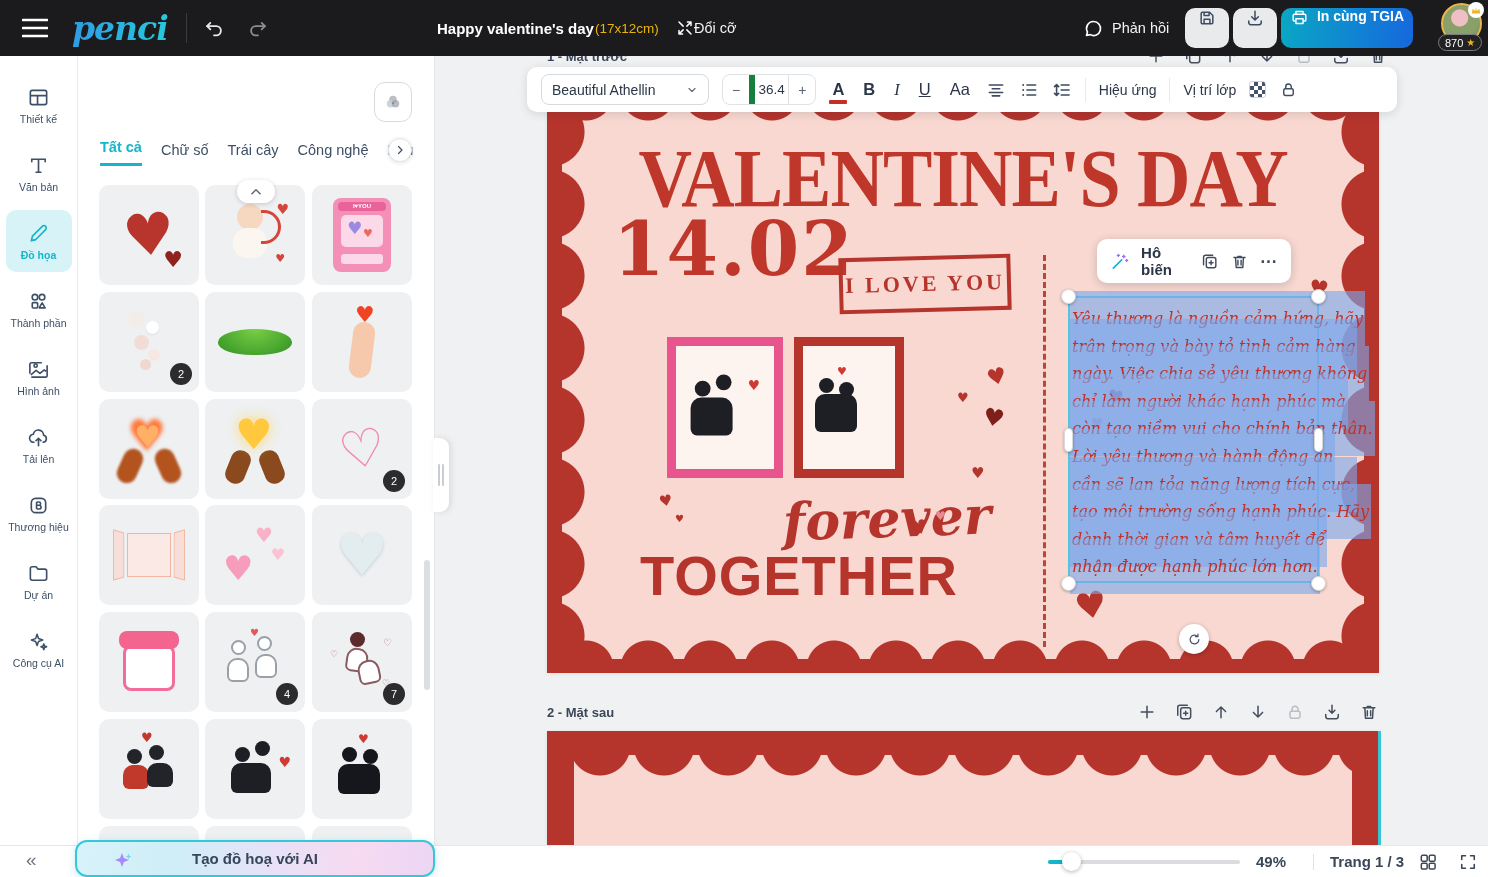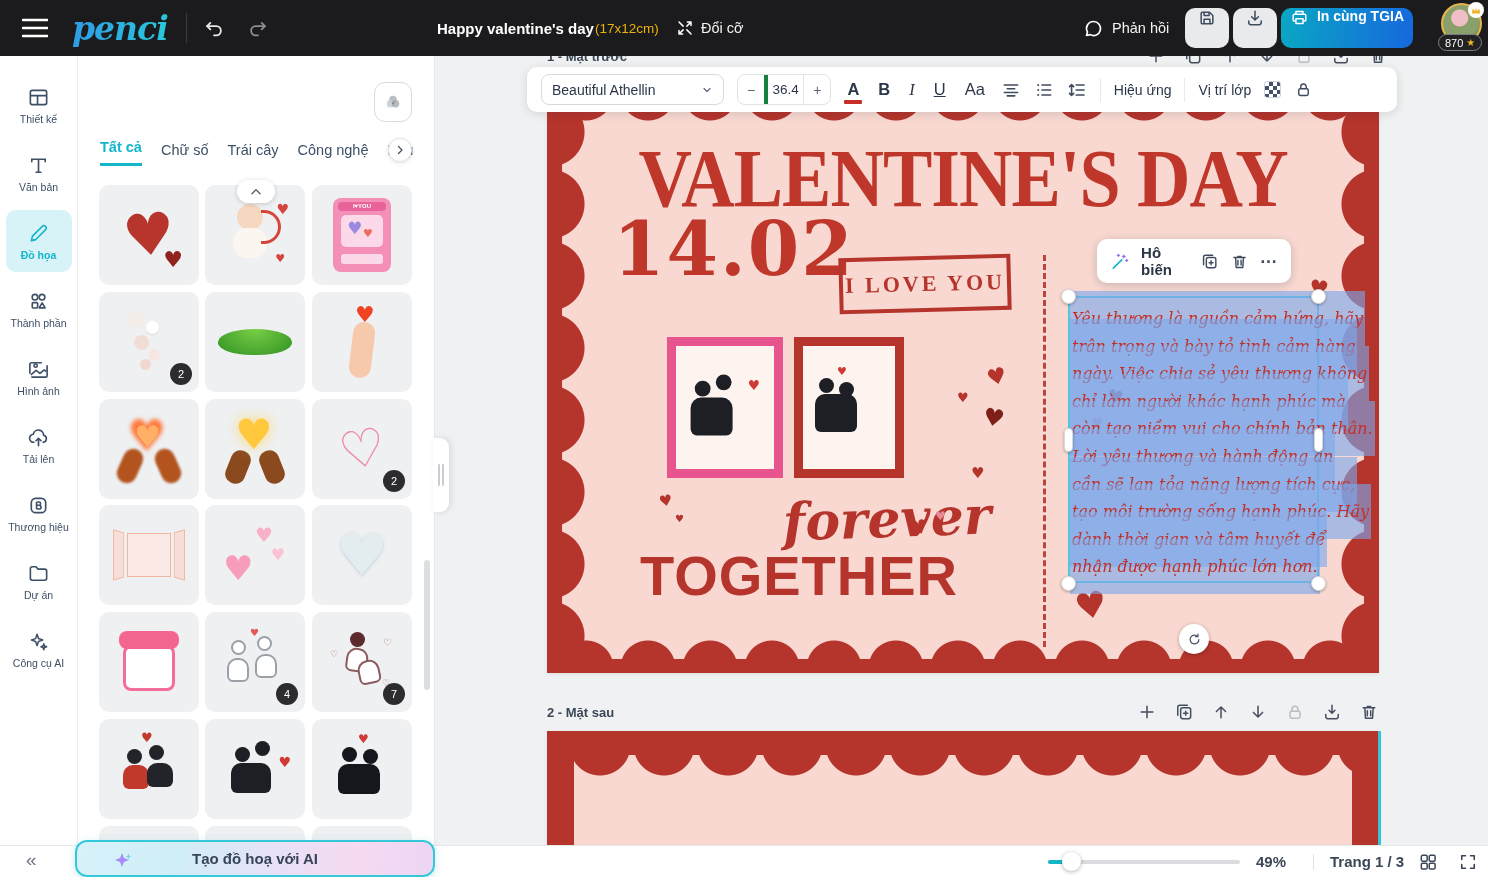--- a/index.html
+++ b/index.html
@@ -14,21 +14,21 @@
     display:flex;align-items:center;color:#fff}
   .tb-abs{position:absolute;top:0;height:56px;display:flex;align-items:center}
   #hamburger{left:22px;cursor:pointer}
   #logo{left:72px;font-family:"DejaVu Serif",serif;font-style:italic;font-weight:bold;font-size:33px;
     background:linear-gradient(95deg,#2f9fe3 10%,#27c6dd 90%);-webkit-background-clip:text;background-clip:text;color:transparent;letter-spacing:-1px}
   .tb-div{left:186px;width:1px;height:30px;background:#3c3c3f;top:13px;position:absolute}
   #undo{left:203px}#redo{left:247px;color:#8e8e92}
   #titlegrp{left:437px;gap:1px}
   .doc-title{font-size:15px;font-weight:bold;color:#fff}
   .doc-size{font-size:13.5px;color:#eab308}
-  #resizegrp{left:676px;gap:7px;cursor:pointer}
+  #resizegrp{left:676px;cursor:pointer}
   .tb-label{font-size:14.5px;color:#f2f2f2}
   #feedback{left:1083px;gap:8px;cursor:pointer}
   .tb-btn{position:absolute;top:8px;height:40px;border-radius:10px;background:#e9eaec;display:flex;
     justify-content:center;cursor:pointer;color:#3f4b5e}
   #btn-save{left:1185px;width:44px}
   #btn-download{left:1233px;width:44px}
   #btn-print{left:1281px;width:132px;background:linear-gradient(95deg,#0aa7c4,#1668dd);color:#fff;gap:8px;
     font-size:14px;font-weight:bold}
   #avatar{position:absolute;left:1441px;top:3px;width:41px;height:41px;border-radius:50%;
     background:radial-gradient(circle at 45% 35%,#f0bfc6 0 8px,#8aa06a 9px 60%,#5c7a4c);border:2px solid #e8b64c}
@@ -79,25 +79,25 @@
   #canvas{position:absolute;left:435px;top:56px;width:1053px;height:789px;background:#f0f1f2;overflow:hidden}
   .page-label{font-size:13px;font-weight:bold;color:#3b4757}
   .icorow{display:flex;gap:17px;align-items:center;color:#444e5e}
   #p1-head{position:absolute;left:112px;top:-9px;z-index:5}
   #p1-icons{position:absolute;left:711px;top:-10px;z-index:5}
   #p2-head{position:absolute;left:112px;top:646px;display:flex;width:832px;justify-content:space-between;align-items:center}
 
   
   #toolbar{position:absolute;left:92px;top:11px;width:870px;height:45px;background:#fff;border-radius:10px;
     box-shadow:0 2px 10px rgba(30,40,60,.14);z-index:10;display:flex;align-items:center;padding:0 14px;gap:13px;color:#2b3648}
-  #font-select{width:183px;height:31px;border:1px solid #d7dadd;border-radius:8px;display:flex;align-items:center;
+  #font-select{width:168px;height:31px;border:1px solid #d7dadd;border-radius:8px;display:flex;align-items:center;
     justify-content:space-between;padding:0 10px;font-size:14px;color:#2b3648;cursor:pointer}
   #size-stepper{height:31px;border:1px solid #e0e3e6;border-radius:8px;display:flex;align-items:center;cursor:pointer}
   #size-stepper .seg{padding:0 9px;font-size:14px;color:#5a6473}
-  #size-value{min-width:40px;text-align:center;border-left:4px solid #15803d;border-right:1px solid #e0e3e6;
+  #size-value{min-width:40px;text-align:center;border-left:6px solid #15803d;border-right:1px solid #e0e3e6;
     height:100%;display:flex;align-items:center;justify-content:center;font-size:13.5px;color:#2b3648}
   .tbtn{font-size:16.5px;color:#2b3648;cursor:pointer;padding:2px 3px;position:relative}
   .tbtn.bold{font-weight:bold}.tbtn.italic{font-style:italic;font-family:"Liberation Serif",serif}
   .tbtn.underline{text-decoration:underline}
   #color-a{font-weight:bold}
   #color-a::after{content:"";position:absolute;left:0;right:0;bottom:-3px;height:4px;background:#c62f26;border-radius:1px}
   .tb-sep{width:1px;height:24px;background:#e7e9eb}
   .tb-word{font-size:14px;color:#2b3648;cursor:pointer;white-space:nowrap}
   #checker{width:17px;height:17px;border-radius:3px;cursor:pointer;
     background:repeating-conic-gradient(#46526b 0 25%,#ffffff 0 50%) 0 0/8px 8px;border:1px solid #cfd3d8}

